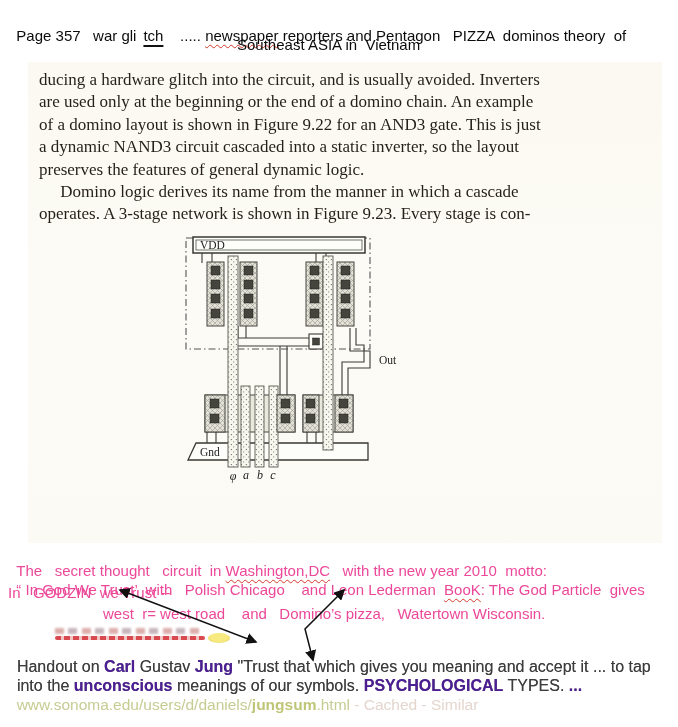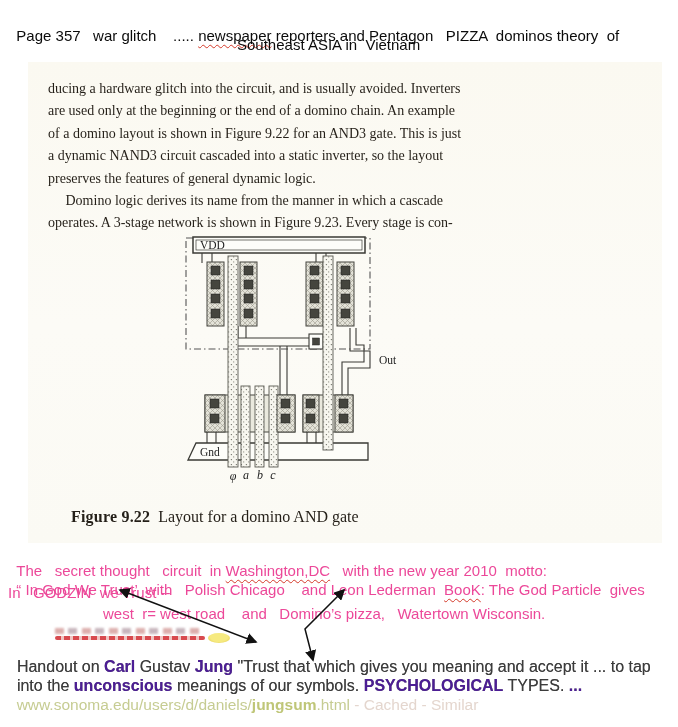--- a/index.html
+++ b/index.html
@@ -5,31 +5,31 @@
   html,body{margin:0;padding:0;}
   body{
     width:678px;height:727px;position:relative;overflow:hidden;
     background:#ffffff;
     font-family:"Liberation Sans",sans-serif;
     color:#111;
   }
   .abs{position:absolute;}
   
   .topnote{font-size:15px;letter-spacing:0;white-space:pre-wrap;color:#0b0b0b;}
-  .ul-black{text-decoration-thickness:1.6px;text-underline-offset:4px;text-decoration-color:#111;}
+  .ul-black{text-decoration:underline;text-decoration-thickness:1.6px;text-underline-offset:4px;text-decoration-color:#111;padding-left:7px;}
   .wavy-red{text-decoration-line:underline;text-decoration-style:wavy;text-decoration-color:#d43a2a;text-decoration-thickness:1px;text-underline-offset:3px;}
   
   .scan{
     left:28px;top:62px;width:634px;height:481px;
     background:linear-gradient(180deg,#fbf9f1 0%,#fcfbf6 55%,#fbfaf4 100%);
   }
   .bookpara{
     font-family:"Liberation Serif","DejaVu Serif",serif;
-    font-size:14px;line-height:22.4px;color:#241f18;
-    white-space:pre;margin:12px;
+    font-size:17px;line-height:22.4px;color:#241f18;
+    white-space:pre;margin:3px;
   }
   .caption{
     font-family:"Liberation Serif","DejaVu Serif",serif;
     font-size:16px;color:#241f18;white-space:pre;
   }
   .caption b{letter-spacing:.2px;}
   
   .note{font-size:15px;white-space:pre-wrap;color:#ec4899;}
   .jung{font-size:16px;white-space:pre-wrap;color:#3c3c3c;text-shadow:0 0 .4px #777;}
   .jung b{color:#4c1d95;}
@@ -163,23 +163,20 @@
     <path d="M37,199 V210 M46,199 V210 M137,199 V210 M146,199 V210" stroke="#3a3a35" stroke-width="1.1" fill="none"></path>
 
     <g font-size="12" fill="#222" text-anchor="middle" font-style="italic">
       <text x="63" y="247">φ</text>
       <text x="76" y="246">a</text>
       <text x="90" y="246">b</text>
       <text x="103" y="246">c</text>
     </g>
   </svg>
 
-  <div class="abs caption" style="left:27px;top:428px;">
-    <b>Figure 9.22</b><span>  Layout for a domino AND gate</span>
-  </div>
 </div>
 
 <div class="abs note" style="left:8px;top:545px;">
   <span>The   secret thought   circuit  in </span><span class="wavy-red">Washington,DC</span><span>   with the new year 2010  motto:</span>
 </div>
 <div class="abs note" style="left:8px;top:564px;">
   <span>“ In God We Trust’  with   Polish Chicago    and Leon Lederman  </span><span class="wavy-red">BooK</span><span>: The God Particle  gives</span>
 </div>
 <div class="abs note" style="left:8px;top:584px;">In   GODZIN  we Trust --</div>
 <div class="abs note" style="left:103px;top:605px;">west  r= west road    and   Domino’s pizza,   Watertown Wisconsin.</div>

